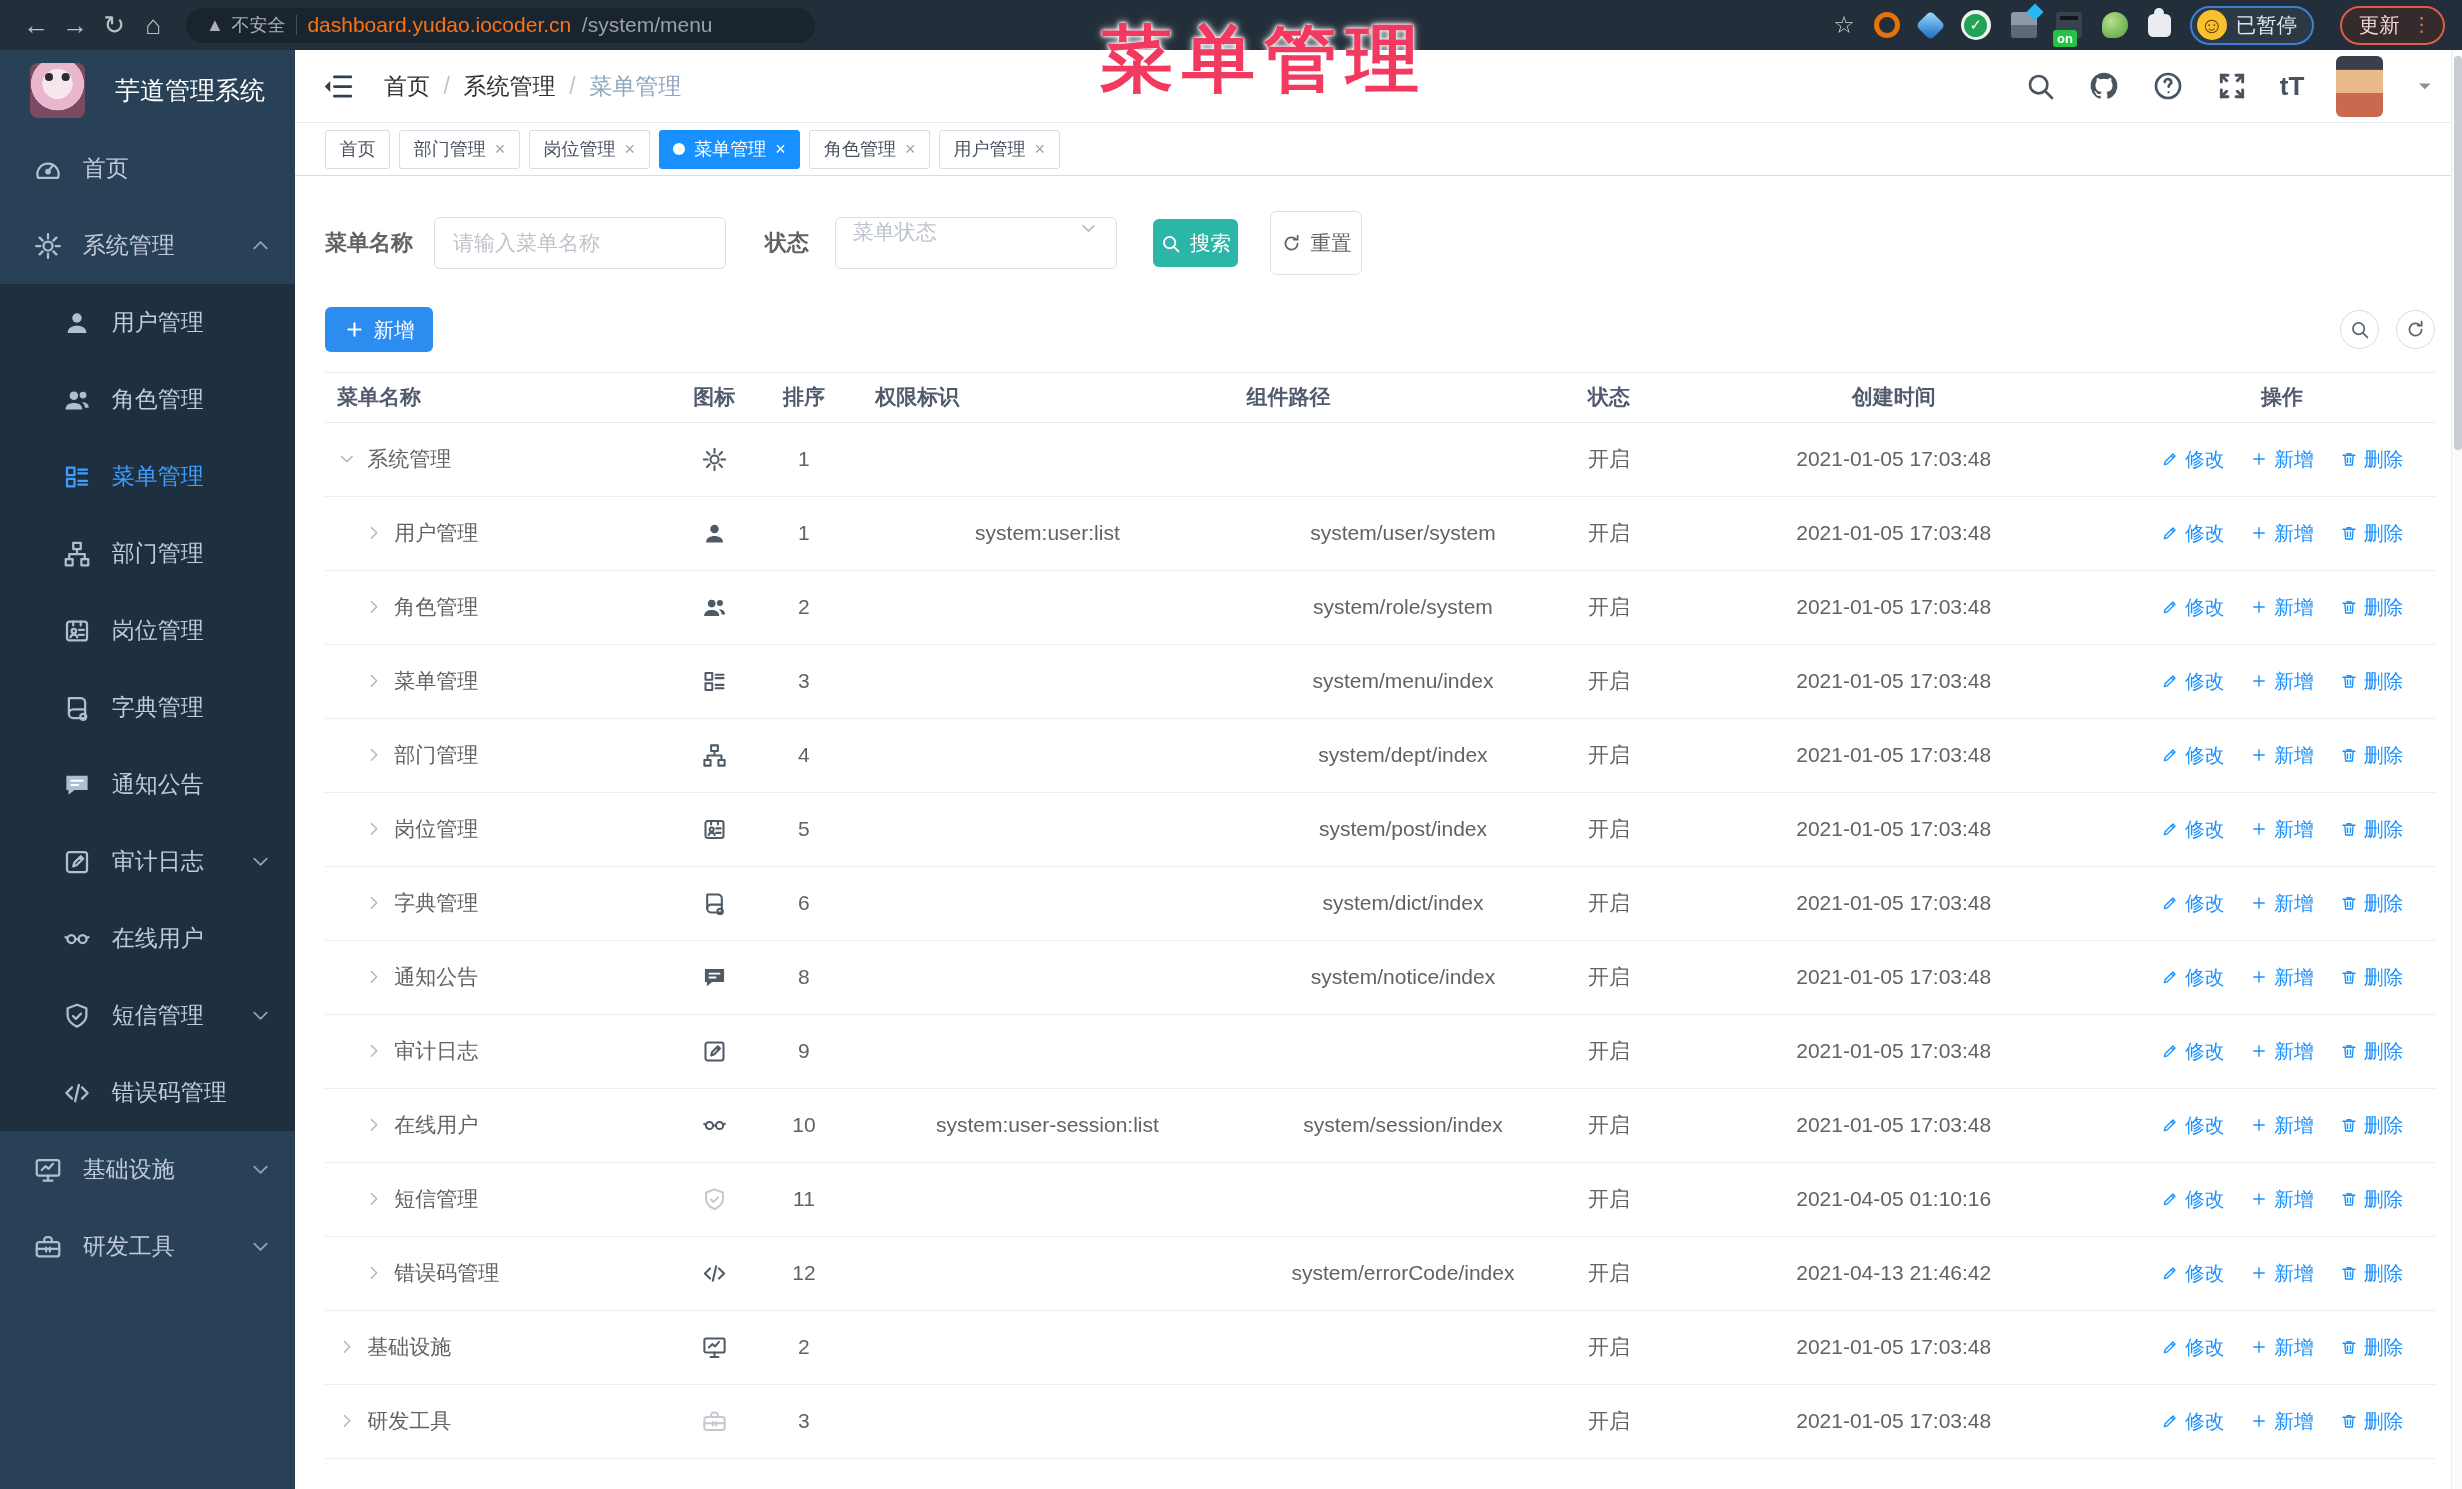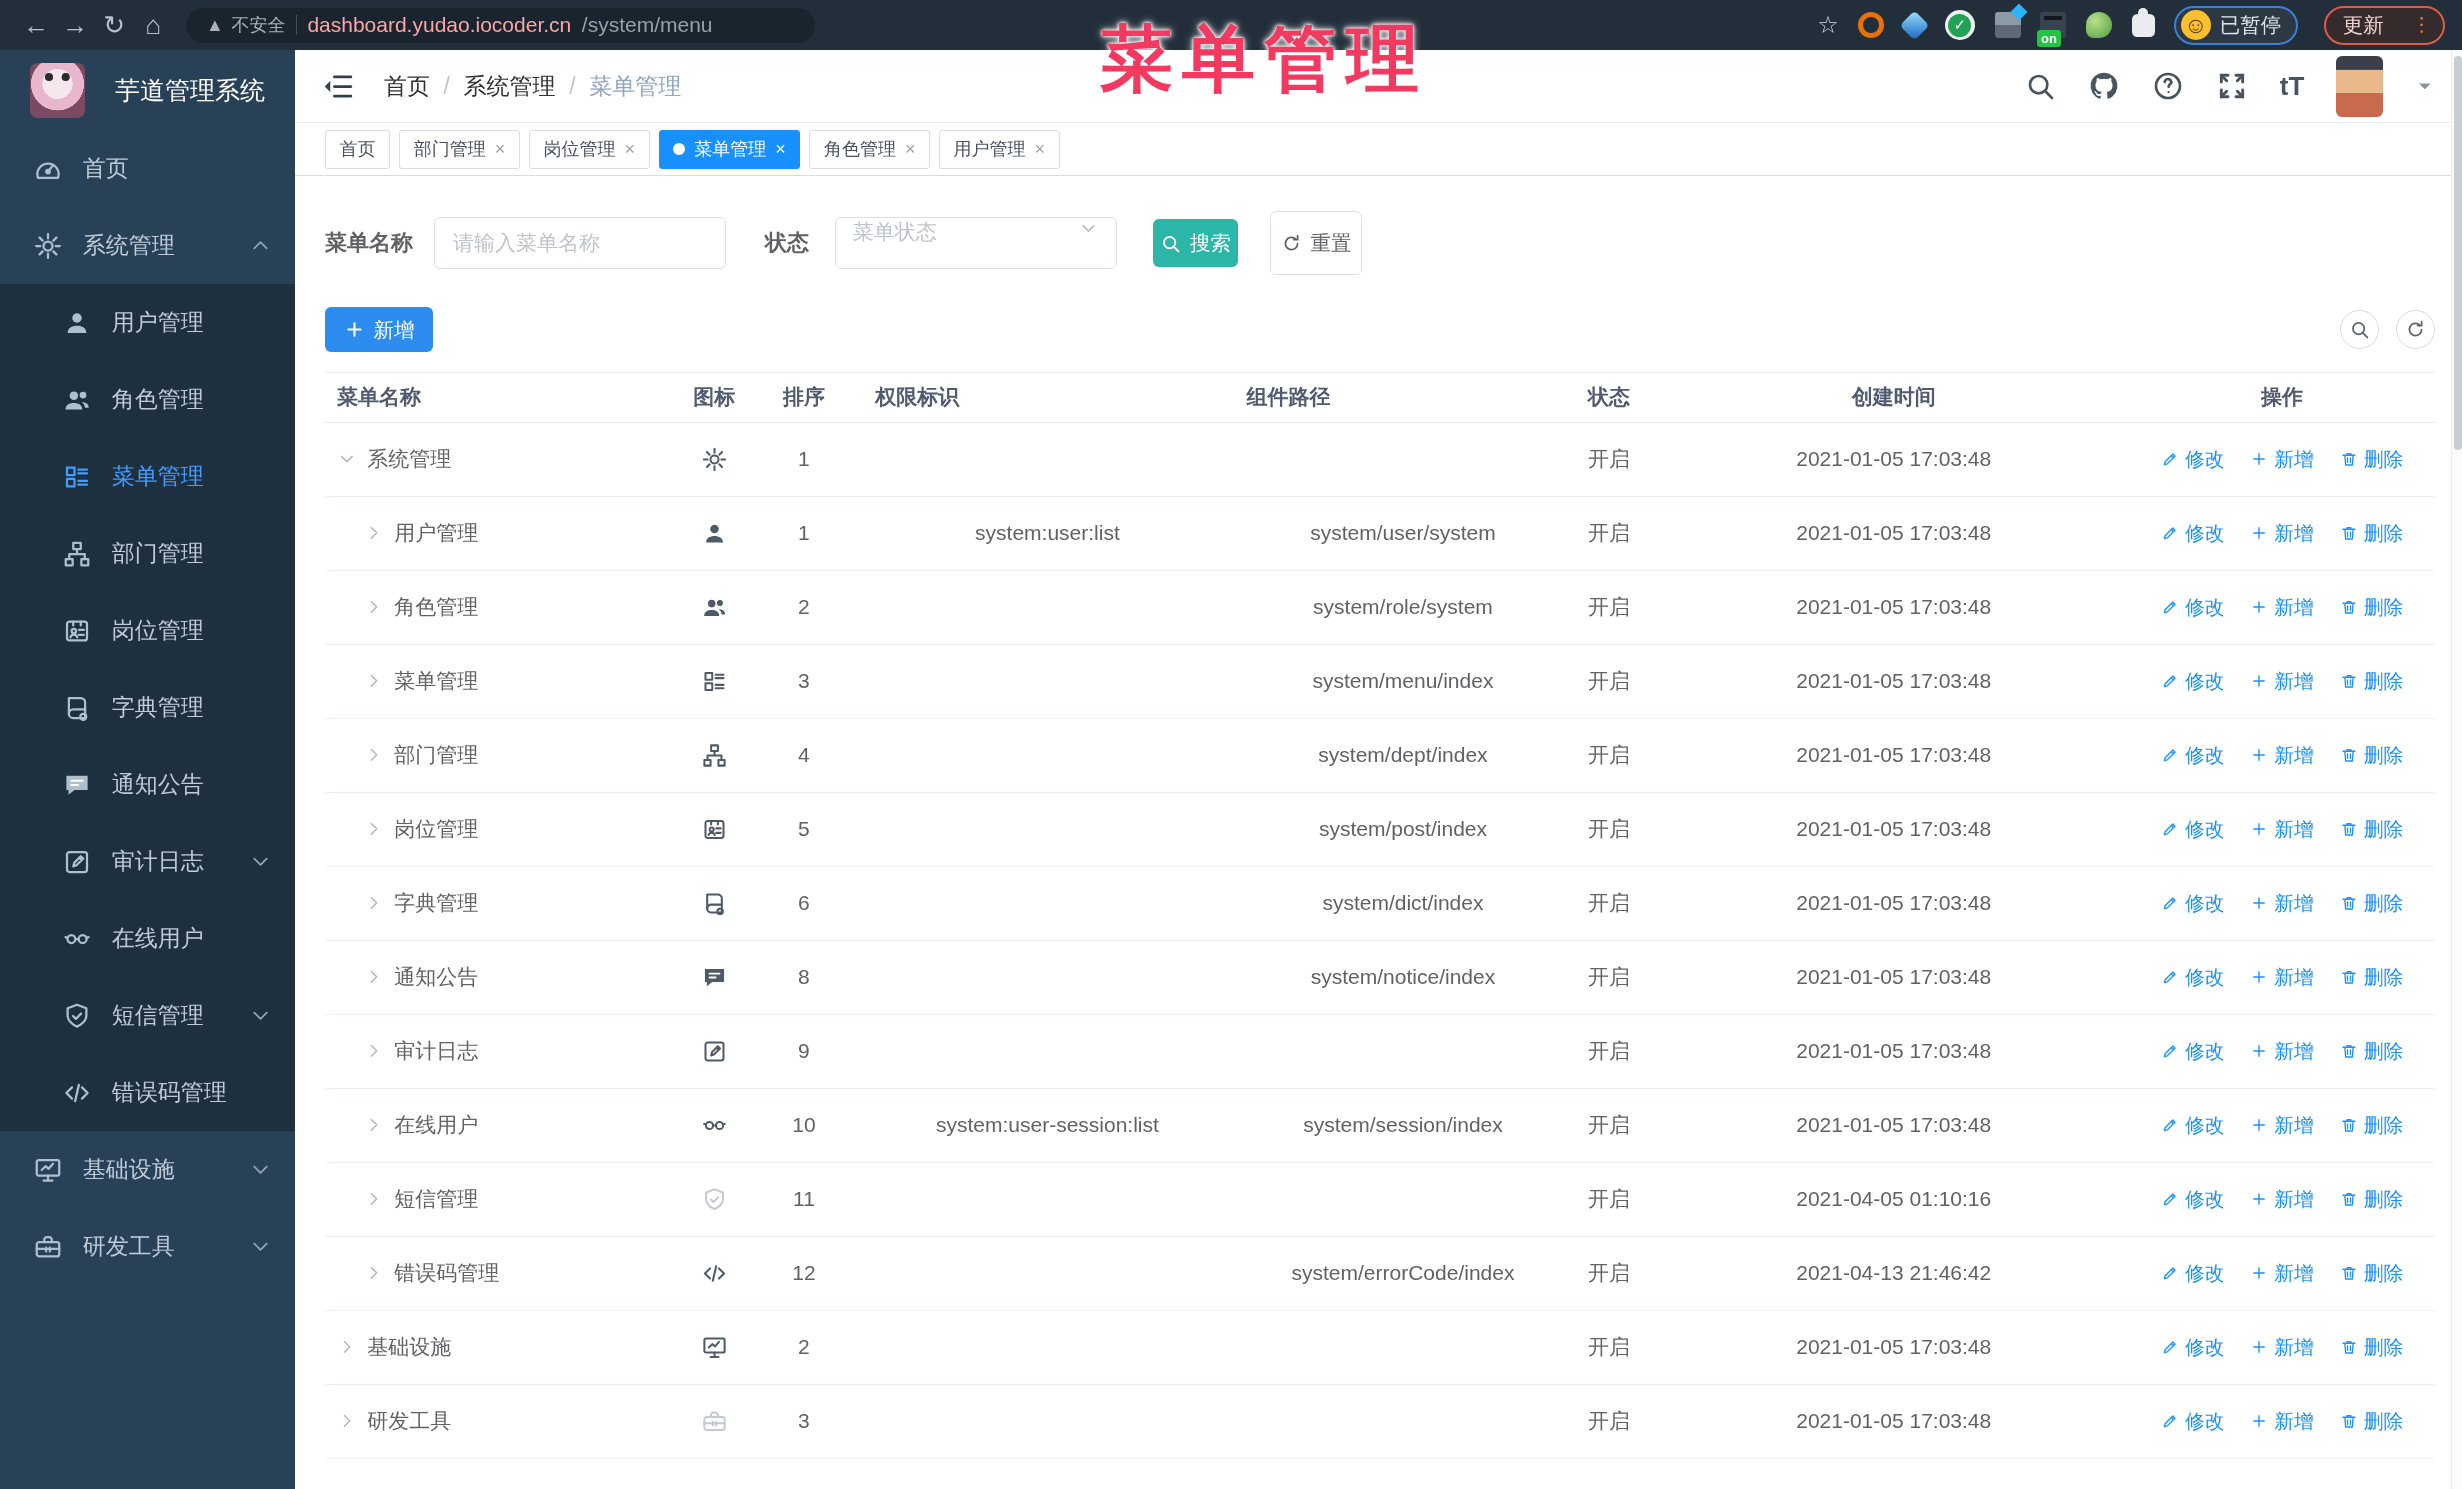--- a/index.html
+++ b/index.html
@@ -8,21 +8,21 @@
 
   
   .browser-bar { position: absolute; left:0; top:0; width:2462px; height:50px;
     background:#222e3a; display:flex; align-items:center; padding:0 16.7px; z-index:5; }
   .nav-ic { width:39px; height:39px; display:flex; align-items:center; justify-content:center;
     color:#b9c0c7; font-size:26px; flex:0 0 auto; }
   .addr { margin-left:13.6px; width:629px; height:35px; border-radius:17.4px; background:#1a242e;
     display:flex; align-items:center; padding:0 19.7px; gap:10.6px; color:#e4e7ea; font-size:21px; }
   .addr .warn { color:#aab1b8; font-size:18px; display:flex; align-items:center; gap:7.6px; }
   .addr .sep { width:0.8px; height:19.7px; background:#45505b; }
-  .addr .host { color:#fca5a5; }
+  .addr .host { color:#f97316; }
   .addr .path { color:#98a0a8; }
   .chrome-right { margin-left:auto; display:flex; align-items:center; gap:19.7px; }
   .star { color:#cfd4d9; font-size:24px; }
   .ext { width:26px; height:26px; border-radius:6px; position:relative; flex:0 0 auto; }
   .ext.ring { border:5.3px solid #e8710a; border-radius:50%; background:transparent; }
   .ext.gem { background:linear-gradient(135deg,#9be1ff,#1565c0); transform:rotate(45deg); border-radius:4.5px; width:21px; height:21px; }
   .ext.vcheck { background:#eef3f0; border-radius:50%; width:30px; height:30px; display:flex; align-items:center; justify-content:center; }
   .ext.vcheck i { width:23px; height:23px; border-radius:50%; background:#21a356; color:#fff; font-style:normal; font-size:15px; display:flex; align-items:center; justify-content:center; }
   .ext.tiles { background:linear-gradient(180deg,#8d9aa5 50%,#5d6a75 50%); border-radius:3px; }
   .ext.tiles::after { content:""; position:absolute; right:-4.5px; top:-6px; width:12px; height:12px; background:#29b6f6; transform:rotate(45deg); }
@@ -32,21 +32,21 @@
     font-size:13px; padding:0.8px 3.8px; border-radius:3px; font-weight:bold; }
   .ext.leaf { background:radial-gradient(circle at 35% 35%,#b9e08a,#4f9e3f); border-radius:50% 50% 50% 7.6px; }
   .ext.puzzle { background:#e9edf0; border-radius:5.3px; width:23px; height:23px; }
   .ext.puzzle::after { content:""; position:absolute; left:6.8px; top:-5.3px; width:9.8px; height:9.8px; border-radius:50%; background:#e9edf0; }
   .profile-chip { height:39px; border:2.3px solid #3e7fd6; border-radius:19.7px; background:#2c3843;
     display:flex; align-items:center; gap:9px; padding:0 15px 0 4.5px; }
   .emoji-face { width:30px; height:30px; border-radius:50%; background:#fbc02d; color:#5d3b08;
     display:flex; align-items:center; justify-content:center; font-size:23px; }
   .profile-chip .plabel { color:#dfe5ea; font-size:20.5px; }
   .update-chip { height:39px; border:2.3px solid #e05b49; border-radius:19.7px; display:flex; align-items:center;
-    gap:28px; padding:0 12px 0 16.7px; margin-left:6px; background:#352a2c; }
+    gap:12px; padding:0 12px 0 16.7px; margin-left:6px; background:#352a2c; }
   .update-chip .ulabel { color:#f2d9d5; font-size:20.5px; }
   .update-chip .dots { color:#e8823f; font-size:19.7px; letter-spacing:0; line-height:0.6; }
 
   
   .annotation { position:absolute; left:1100px; top:10.6px; z-index:50; font-size:73px; font-weight:bold;
     color:#f23a60; letter-spacing:9px; pointer-events:none;
     text-shadow:0 0 2.3px #fff,0 0 4.5px #fff,0 0 9px rgba(255,255,255,.95); }
 
   
   .app { position:absolute; left:0; top:50px; width:2462px; height:1440px; display:flex; }

